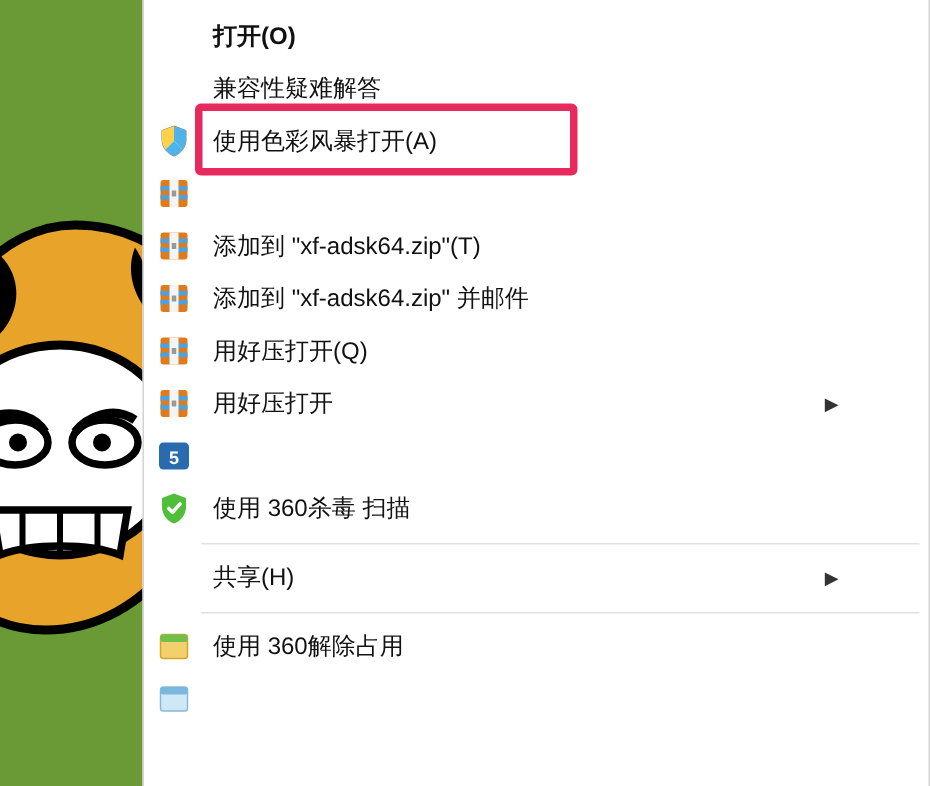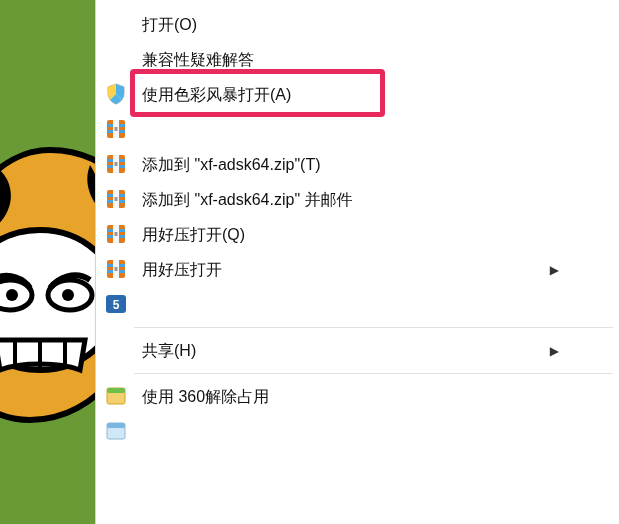--- a/index.html
+++ b/index.html
@@ -42,21 +42,21 @@
   .menu-item {
     position: relative;
     height: 35px;
     line-height: 35px;
     padding-left: 46px;
     font-size: 16px;
     color: #111;
     white-space: nowrap;
   }
   .menu-item.bold {
-    font-weight: 400;
+    font-weight: 700;
   }
   .icon-slot {
     position: absolute;
     left: 8px;
     top: 50%;
     transform: translateY(-50%);
     width: 26px;
     height: 26px;
   }
   .separator {
@@ -208,20 +208,29 @@
 
     <div class="menu-item">
       <span class="icon-slot">
         <svg viewBox="0 0 24 24" width="24" height="24">
           <rect x="2" y="3" width="20" height="18" rx="3" fill="#2a6bb0"></rect>
           <text x="12" y="17" text-anchor="middle" font-size="12" font-weight="700" fill="#fff" font-family="Arial">5</text>
         </svg>
       </span>
     </div>
 
+    <div class="menu-item">
+      <span class="icon-slot">
+        <svg viewBox="0 0 24 24" width="24" height="24">
+          <path d="M12 2 L20 5 V11 C20 16 16.5 20.5 12 22 C7.5 20.5 4 16 4 11 V5 Z" fill="#4fbf3a"></path>
+          <path d="M8.5 12 L11 14.5 L16 9" fill="none" stroke="#fff" stroke-width="2.4" stroke-linecap="round" stroke-linejoin="round"></path>
+        </svg>
+      </span>
+      <span>使用 360杀毒 扫描</span>
+    </div>
 
     <div class="separator"></div>
 
     <div class="menu-item">
       <span>共享(H)</span>
       <span class="arrow">▶</span>
     </div>
 
     <div class="separator"></div>
 

